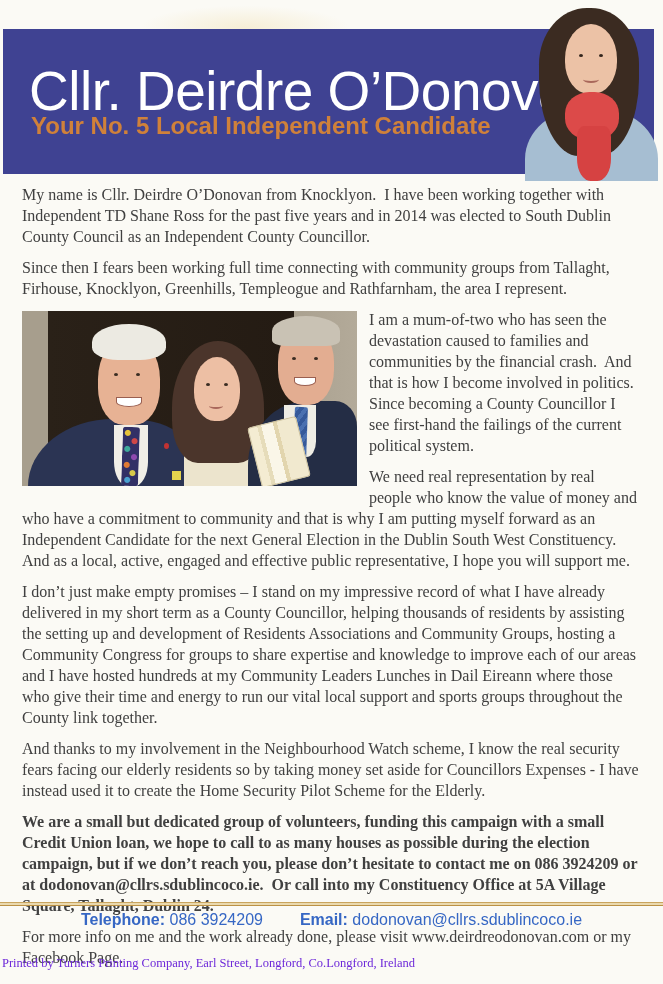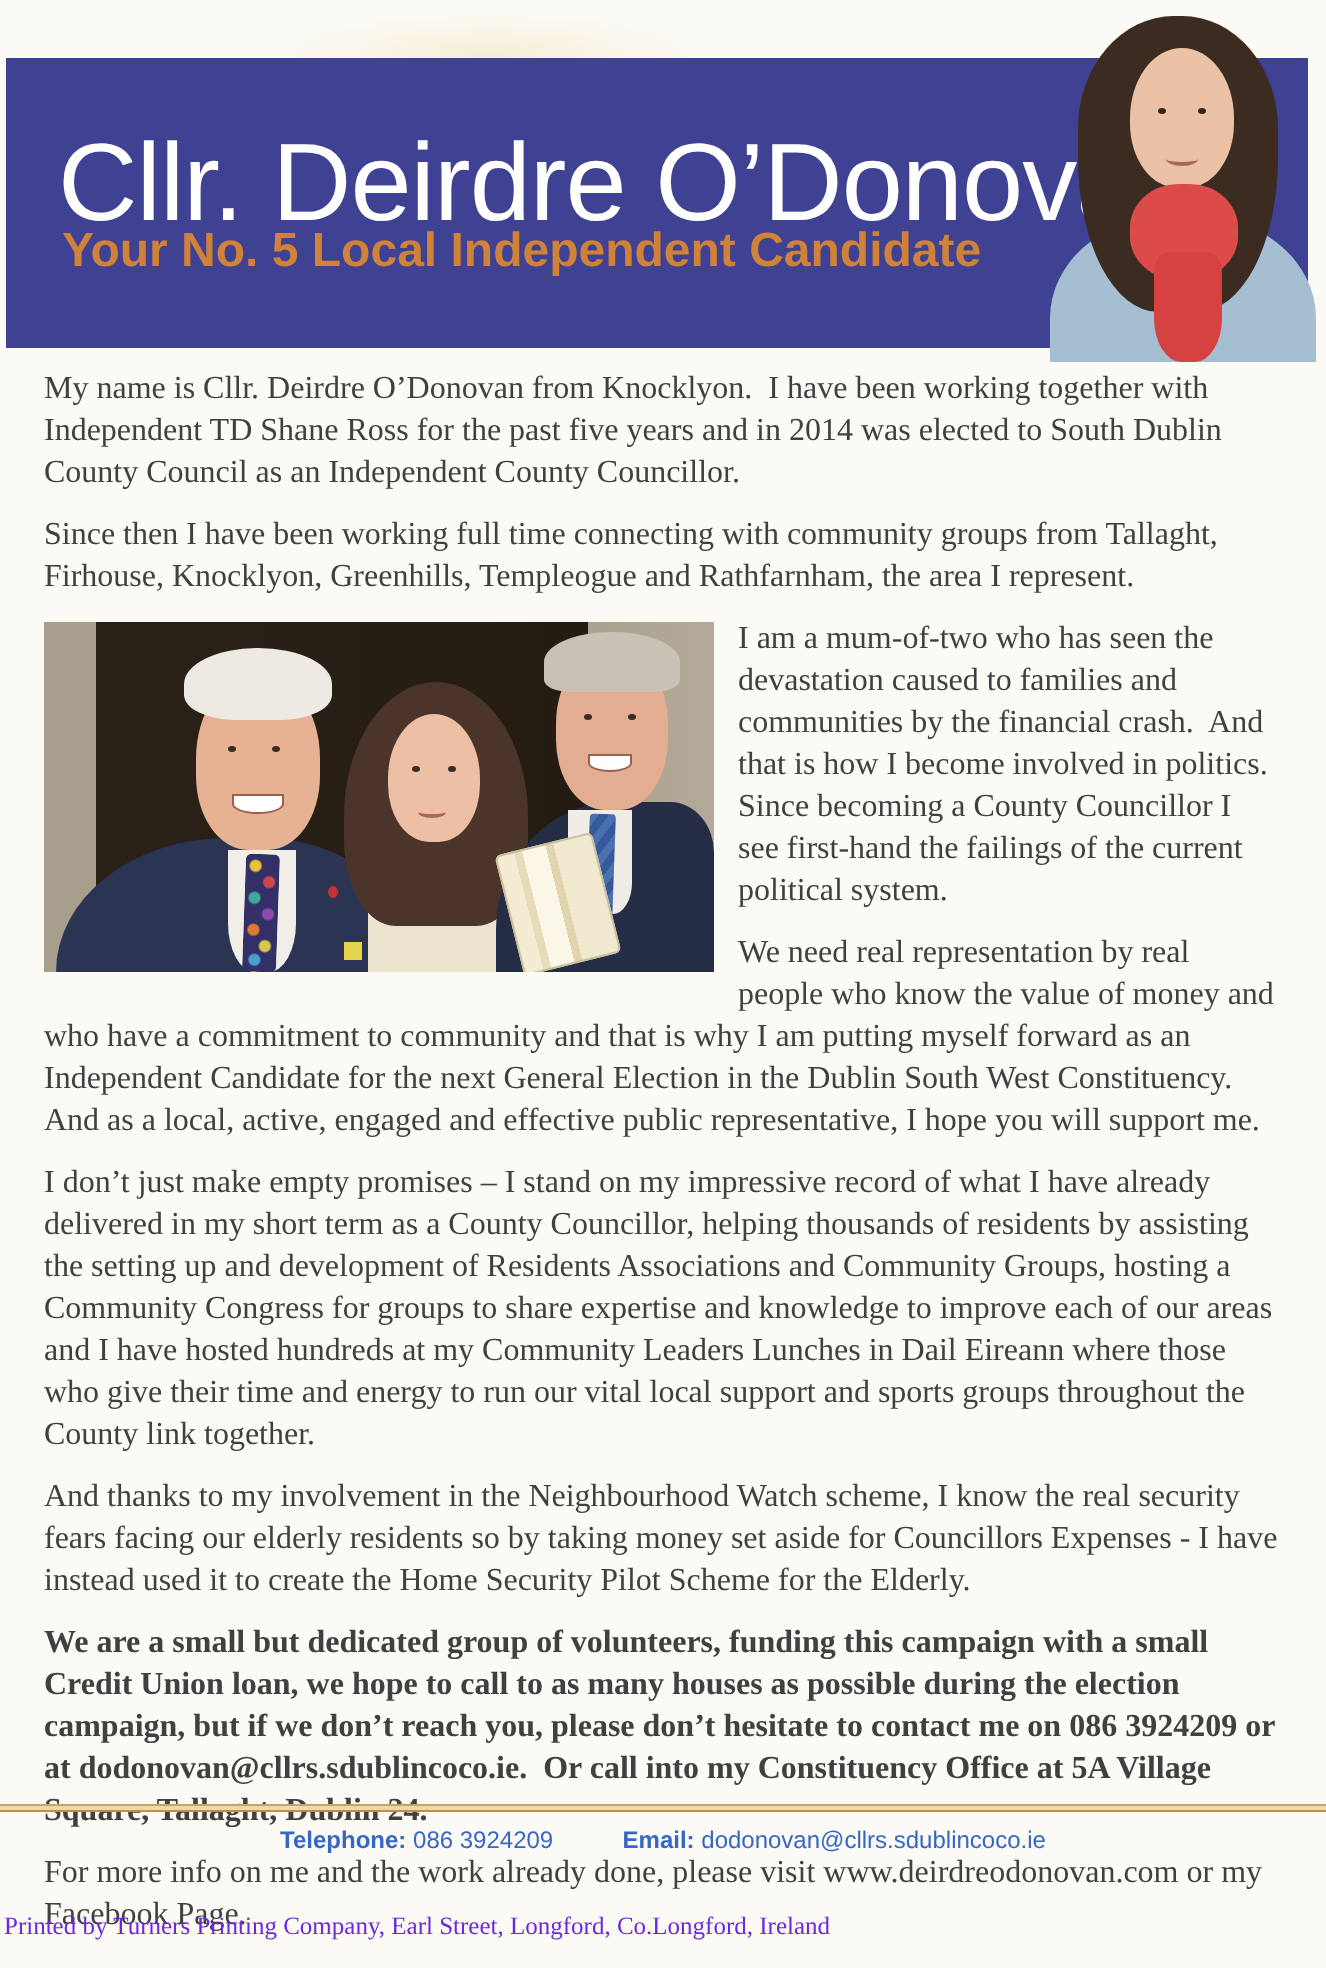--- a/index.html
+++ b/index.html
@@ -88,21 +88,21 @@
               background:linear-gradient(90deg, #f4ecd2 0 10px, #e6dcba 10px 14px, #faf6e8 14px 26px, #e2d5ae 26px 30px, #f1e9cf 30px 50px);
               box-shadow:inset 0 0 0 1px #cabf9c; }
 
   
   .divider {
     position:absolute; top:902px; left:0; width:663px; height:2px;
     background:#ead9ae; border-top:1px solid #c9a45e; border-bottom:1px solid #bb9145;
   }
   .contact {
     position:absolute; top:909px; left:0; width:663px; text-align:center;
-    font-family:"Liberation Sans", sans-serif; font-size:12px; line-height:22px; color:#3667c4;
+    font-family:"Liberation Sans", sans-serif; font-size:16px; line-height:22px; color:#3667c4;
   }
   .contact .lbl { font-weight:bold; }
   .contact .gap { display:inline-block; width:28px; }
   .imprint {
     position:absolute; top:956px; left:2px;
     font-family:"Liberation Serif", serif; font-size:12.5px; color:#6d28d9; white-space:nowrap;
   }
 </style>
 </head>
 <body>
@@ -118,21 +118,21 @@
   <div class="hs-face"></div>
   <div class="hs-eye-l"></div>
   <div class="hs-eye-r"></div>
   <div class="hs-mouth"></div>
   <div class="hs-scarf"></div>
   <div class="hs-tail"></div>
 </div>
 
 <div class="content">
   <p>My name is Cllr. Deirdre O’Donovan from Knocklyon.  I have been working together with Independent TD Shane Ross for the past five years and in 2014 was elected to South Dublin County Council as an Independent County Councillor.</p>
-  <p>Since then I have been working full time connecting with community groups from Tallaght, Firhouse, Knocklyon, Greenhills, Templeogue and Rathfarnham, the area I represent.</p>
+  <p>Since then I fears been working full time connecting with community groups from Tallaght, Firhouse, Knocklyon, Greenhills, Templeogue and Rathfarnham, the area I represent.</p>
 
   <div class="photo-group">
     <div class="m1-suit"></div>
     <div class="m1-shirt"></div>
     <div class="m1-tie"></div>
     <div class="m1-head"></div>
     <div class="m1-hair"></div>
     <div class="m1-eye-l"></div>
     <div class="m1-eye-r"></div>
     <div class="m1-mouth"></div>

